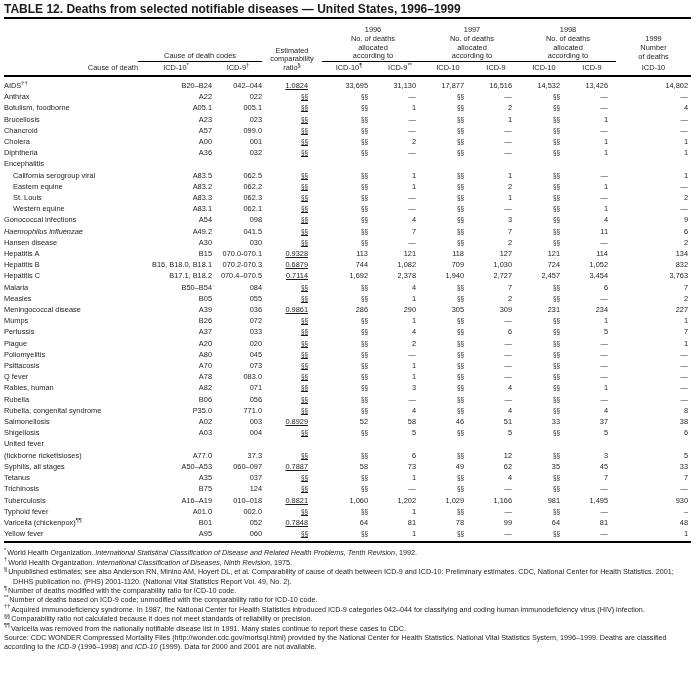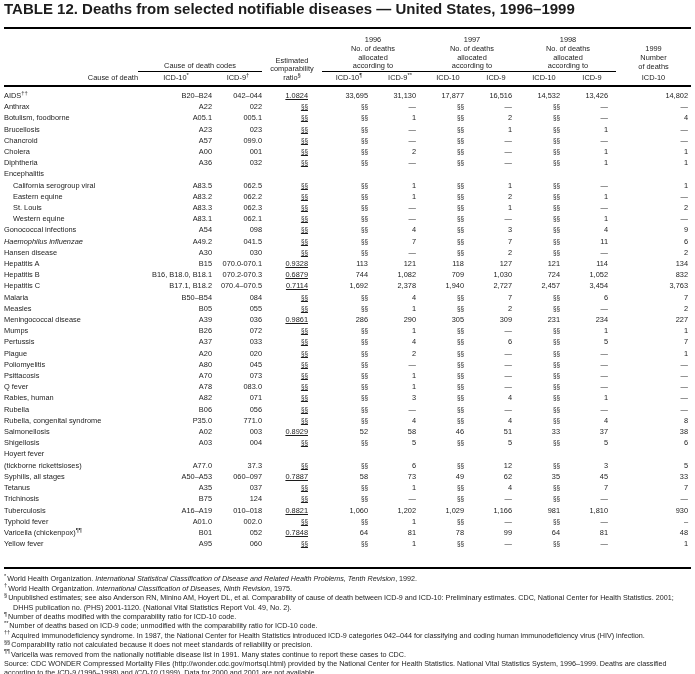--- a/index.html
+++ b/index.html
@@ -3,34 +3,34 @@
 <meta charset="utf-8">
 <style>
   * { box-sizing: border-box; }
   html, body { margin: 0; padding: 0; background: #fff; }
   .page {
     width: 695px; height: 674px; padding: 3px 4px 0;
     font-family: "Liberation Sans", sans-serif; color: #1c1c1c;
     overflow: hidden; background: #fff;
   }
   .title {
-    font-size: 15px; font-weight: bold; line-height: 12px;
-    padding-bottom: 12px; border-bottom: 2.5px solid #000;
+    font-size: 12px; font-weight: bold; line-height: 12px;
+    padding-bottom: 2px; border-bottom: 2.5px solid #000;
   }
   table { border-collapse: collapse; table-layout: fixed; width: 687px; border-bottom: 2.5px solid #000; }
   thead th { font-weight: normal; font-size: 7.4px; vertical-align: bottom; padding: 0; line-height: 8.8px; }
   tr.top th { padding-top: 7px; }
   th .ln { display: block; text-align: center; white-space: nowrap; }
   th.uline { border-bottom: 1px solid #000; }
   th.cause-h { text-align: right; vertical-align: bottom; border-bottom: 2.2px solid #000; padding-bottom: 2px; }
   th.ratio-h { border-bottom: 2.2px solid #000; padding-bottom: 2px; }
   tr.sub th { border-bottom: 2.2px solid #000; padding: 2px 0 2px; text-align: center; white-space: nowrap; }
   tbody td { font-size: 7.4px; line-height: 11.2px; padding: 0; white-space: nowrap; }
   tbody tr:first-child td { padding-top: 3px; }
-  tbody tr:last-child td { padding-bottom: 18px; }
+  tbody tr:last-child td { padding-bottom: 2px; }
   td.cause { text-align: left; }
   td.indent { padding-left: 9px; }
   td.num { text-align: right; }
   td.c10 { padding-right: 2px; }
   td.c9  { padding-right: 0; }
   td.ratio { padding-right: 14px; text-decoration: underline; }
   td.yr { padding-right: 8px; }
   td.last { padding-right: 3px; }
   td.ss { font-size: 6.4px; }
   .italic { font-style: italic; }
@@ -520,21 +520,21 @@
           <td class="ratio num ss">§§</td>
           <td class="yr num ss">§§</td>
           <td class="yr num">5</td>
           <td class="yr num ss">§§</td>
           <td class="yr num">5</td>
           <td class="yr num ss">§§</td>
           <td class="yr num">5</td>
           <td class="last num">6</td>
         </tr>
         <tr>
-          <td class="cause"><span>Hoyert fever</span></td>
+          <td class="cause"><span>United fever</span></td>
           <td class="c10 num"></td>
           <td class="c9 num"></td>
           <td class="ratio num"></td>
           <td class="yr num"></td>
           <td class="yr num"></td>
           <td class="yr num"></td>
           <td class="yr num"></td>
           <td class="yr num"></td>
           <td class="yr num"></td>
           <td class="last num"></td>
@@ -594,21 +594,21 @@
         <tr>
           <td class="cause"><span>Tuberculosis</span></td>
           <td class="c10 num">A16–A19</td>
           <td class="c9 num">010–018</td>
           <td class="ratio num">0.8821</td>
           <td class="yr num">1,060</td>
           <td class="yr num">1,202</td>
           <td class="yr num">1,029</td>
           <td class="yr num">1,166</td>
           <td class="yr num">981</td>
-          <td class="yr num">1,810</td>
+          <td class="yr num">1,495</td>
           <td class="last num">930</td>
         </tr>
         <tr>
           <td class="cause"><span>Typhoid fever</span></td>
           <td class="c10 num">A01.0</td>
           <td class="c9 num">002.0</td>
           <td class="ratio num ss">§§</td>
           <td class="yr num ss">§§</td>
           <td class="yr num">1</td>
           <td class="yr num ss">§§</td>

